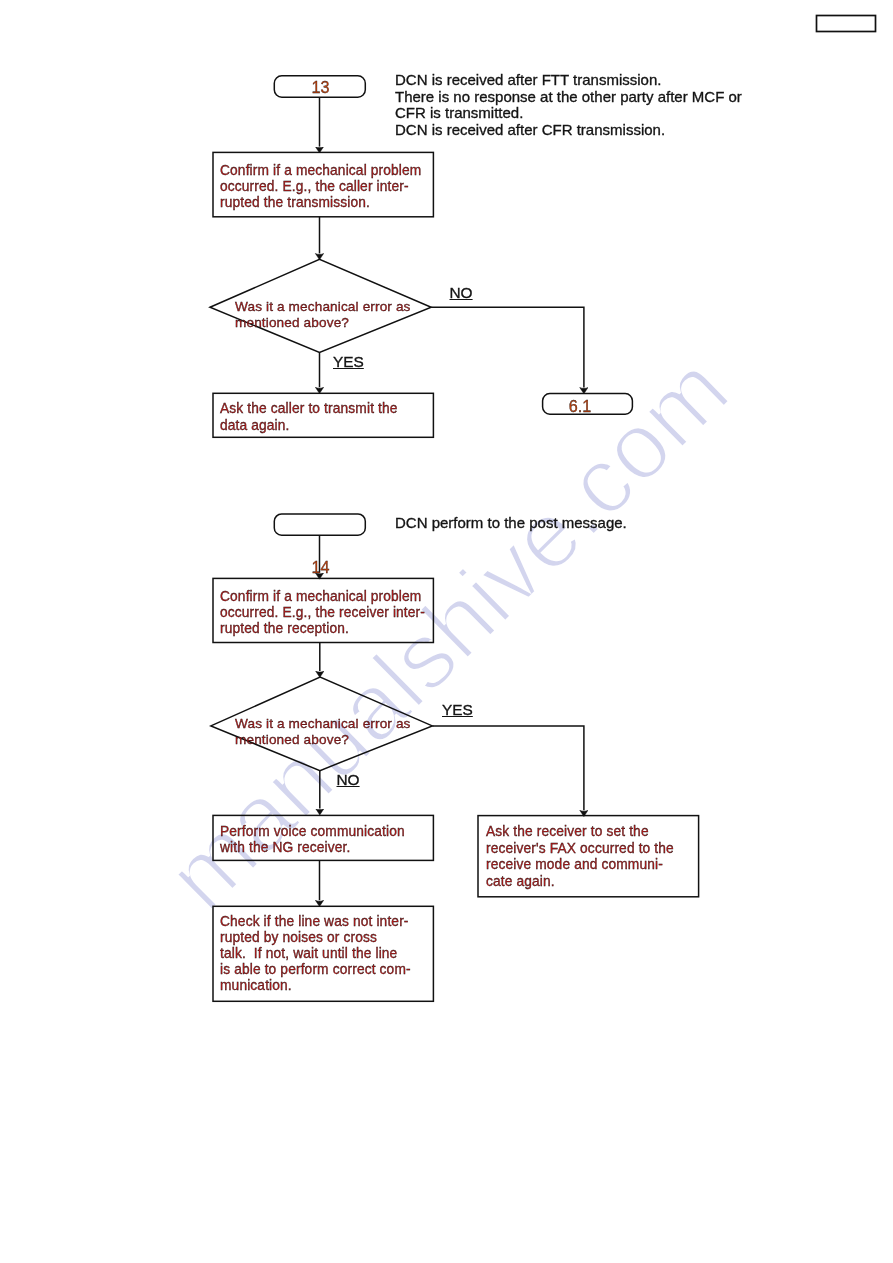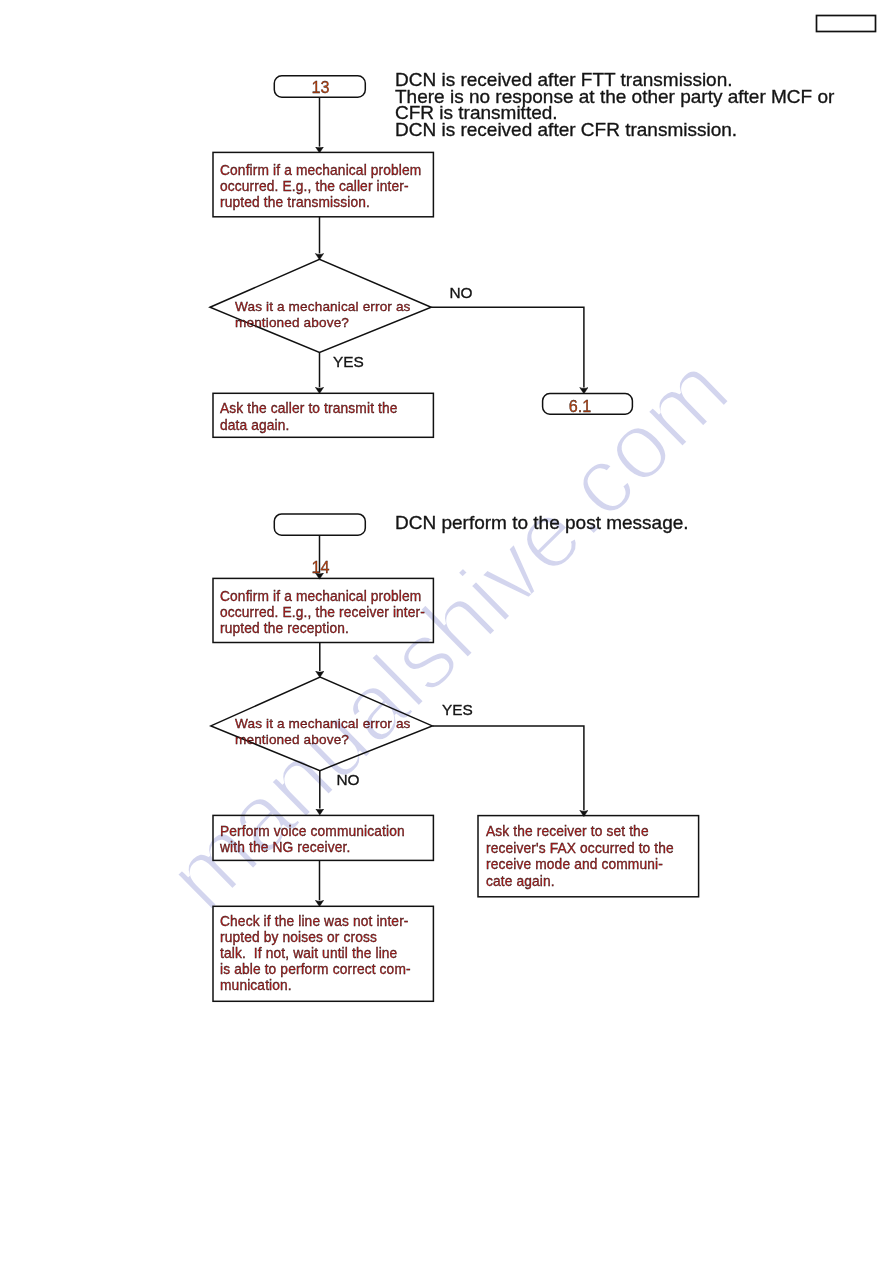--- a/index.html
+++ b/index.html
@@ -11,22 +11,22 @@
   
   .wm-layer{position:absolute;left:0;top:0;width:893px;height:1263px;}
   .wm{font-size:95px;font-weight:400;letter-spacing:0px;
       font-family:"Liberation Sans", sans-serif;}
 
   .flow{position:absolute;left:0;top:0;width:893px;height:1263px;}
 
   .boxtext{position:absolute;font-size:13.75px;line-height:16.1px;white-space:pre;
            letter-spacing:0.01em;color:#b91c1c;-webkit-text-stroke:0.33px #141414;}
   .ctr{}
-  .note{position:absolute;font-size:19px;line-height:16.65px;white-space:pre;color:#141414;-webkit-text-stroke:0.33px #141414;}
-  .lbl{position:absolute;font-size:15.4px;line-height:16px;white-space:pre;color:#141414;-webkit-text-stroke:0.33px #141414;}
+  .note{position:absolute;font-size:15px;line-height:16.65px;white-space:pre;color:#141414;-webkit-text-stroke:0.33px #141414;}
+  .lbl{position:absolute;font-size:15.4px;line-height:16px;white-space:pre;color:#141414;text-decoration:underline;-webkit-text-stroke:0.33px #141414;}
   .term-lbl{position:absolute;font-size:16.2px;line-height:16px;text-align:center;color:#c2410c;-webkit-text-stroke:0.3px #141414;}
 </style>
 </head>
 <body>
 
 <div class="page">
 
   <svg class="wm-layer" width="893" height="1263" viewBox="0 0 893 1263">
     <g transform="translate(207,915) rotate(-44.5)">
       <text class="wm" x="0" y="0" fill="#d3d5ee">manualshive.com</text>

